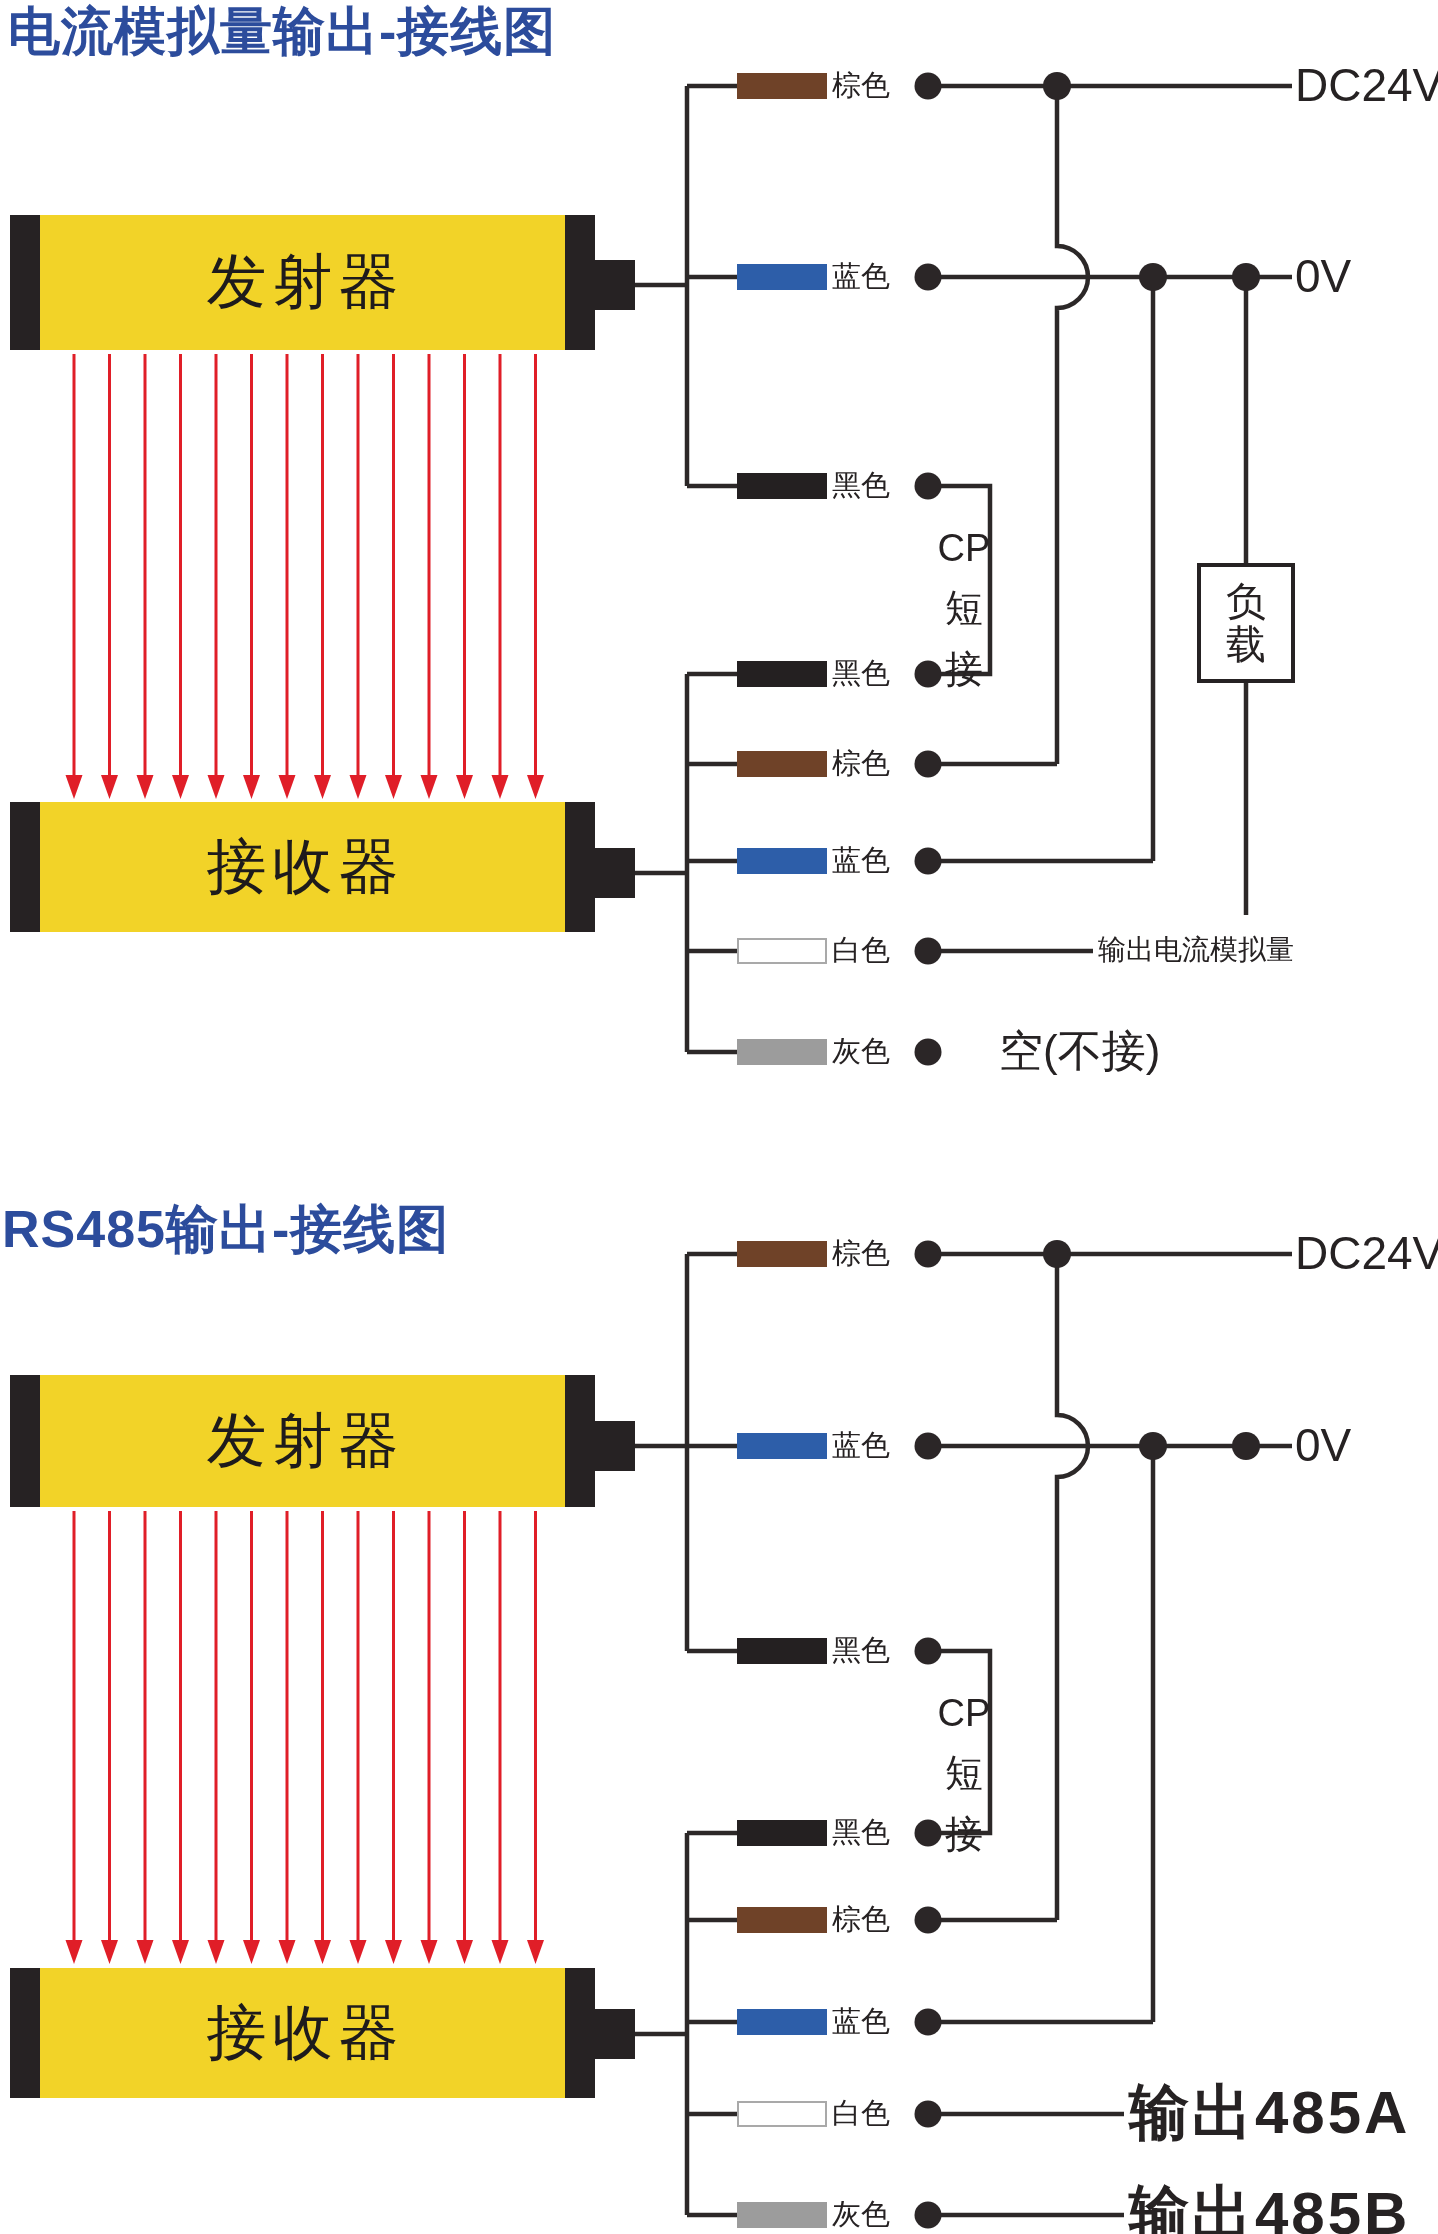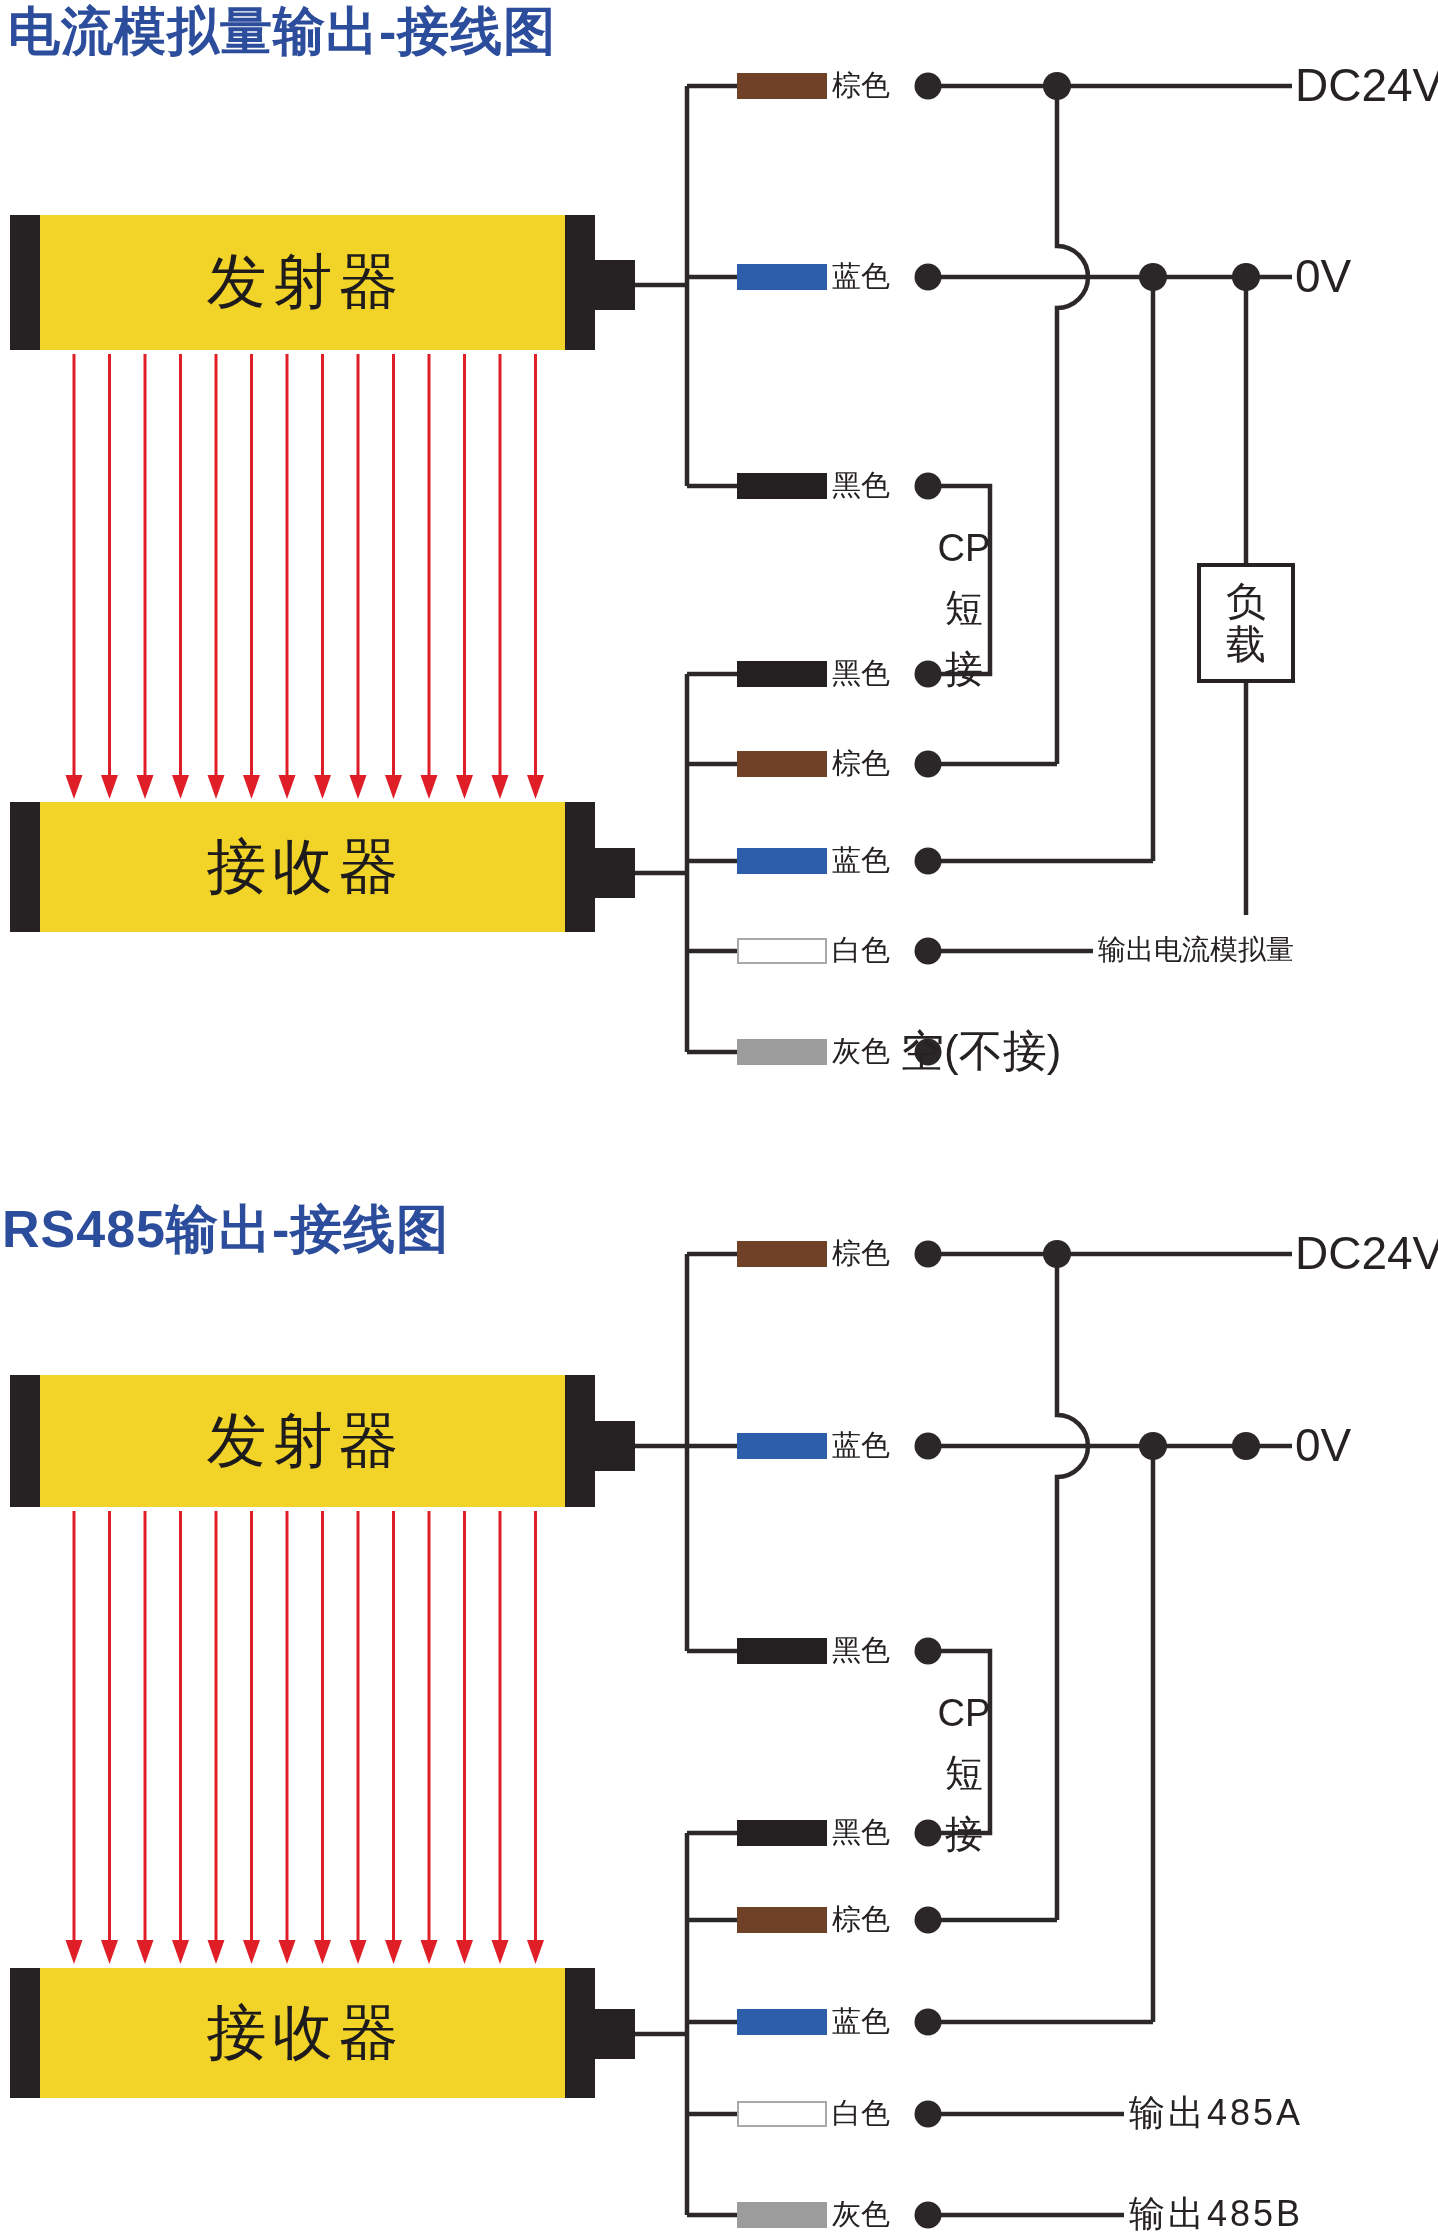--- a/index.html
+++ b/index.html
@@ -25,21 +25,21 @@
   .block{position:absolute;width:90px;height:26px;}
   .wire-label{
     position:absolute;font-size:29px;line-height:1;transform:translateY(-52%);white-space:nowrap;
   }
   .terminal{
     position:absolute;font-size:46px;line-height:1;transform:translateY(-52%);
     white-space:nowrap;letter-spacing:0px;
   }
   .terminal.small{font-size:28px;}
   .terminal.mid{font-size:44px;}
-  .terminal.big{font-size:36px;font-weight:400;letter-spacing:3px;}
+  .terminal.big{font-size:60px;font-weight:700;letter-spacing:3px;}
   .cp-note{
     position:absolute;width:58px;text-align:center;font-size:38px;line-height:1.17;
     white-space:nowrap;
   }
   .cp-note span{display:block;margin-top:16px;}
   .load-box{
     position:absolute;display:flex;flex-direction:column;align-items:center;justify-content:center;
     font-size:40px;line-height:1.08;background:#fff;box-sizing:border-box;
   }
 </style>
@@ -177,21 +177,21 @@
         <span>短</span>
         <span>接</span>
       </div>
       <div class="load-box" style="left: 1197px; top: 563px; width: 98px; height: 120px; border: 4px solid rgb(38, 34, 35);">
         <span>负</span>
         <span>载</span>
       </div>
       <div class="terminal" style="left: 1295px; top: 86px;">DC24V</div>
       <div class="terminal" style="left: 1295px; top: 277px;">0V</div>
       <div class="terminal small" style="left: 1098px; top: 951px;">输出电流模拟量</div>
-      <div class="terminal mid" style="left: 900px; top: 1052px;">空(不接)</div>
+      <div class="terminal mid" style="left: 999px; top: 1052px;">空(不接)</div>
     </section>
 
   <section id="d2">
     <div class="title" style="left: 2px; top: 1203px; color: rgb(44, 76, 156);">RS485输出-接线图</div>
   <div class="device" style="top: 1375px; height: 132px; background: rgb(242, 211, 40);">
         <div class="cap left" style="background: rgb(38, 34, 35);"></div>
         <div class="cap right" style="background: rgb(38, 34, 35);"></div>
         <div class="dev-label" style="color: rgb(30, 27, 28);">发射器</div>
         <div class="nub" style="top: 46px; background: rgb(38, 34, 35);"></div>
       </div>

